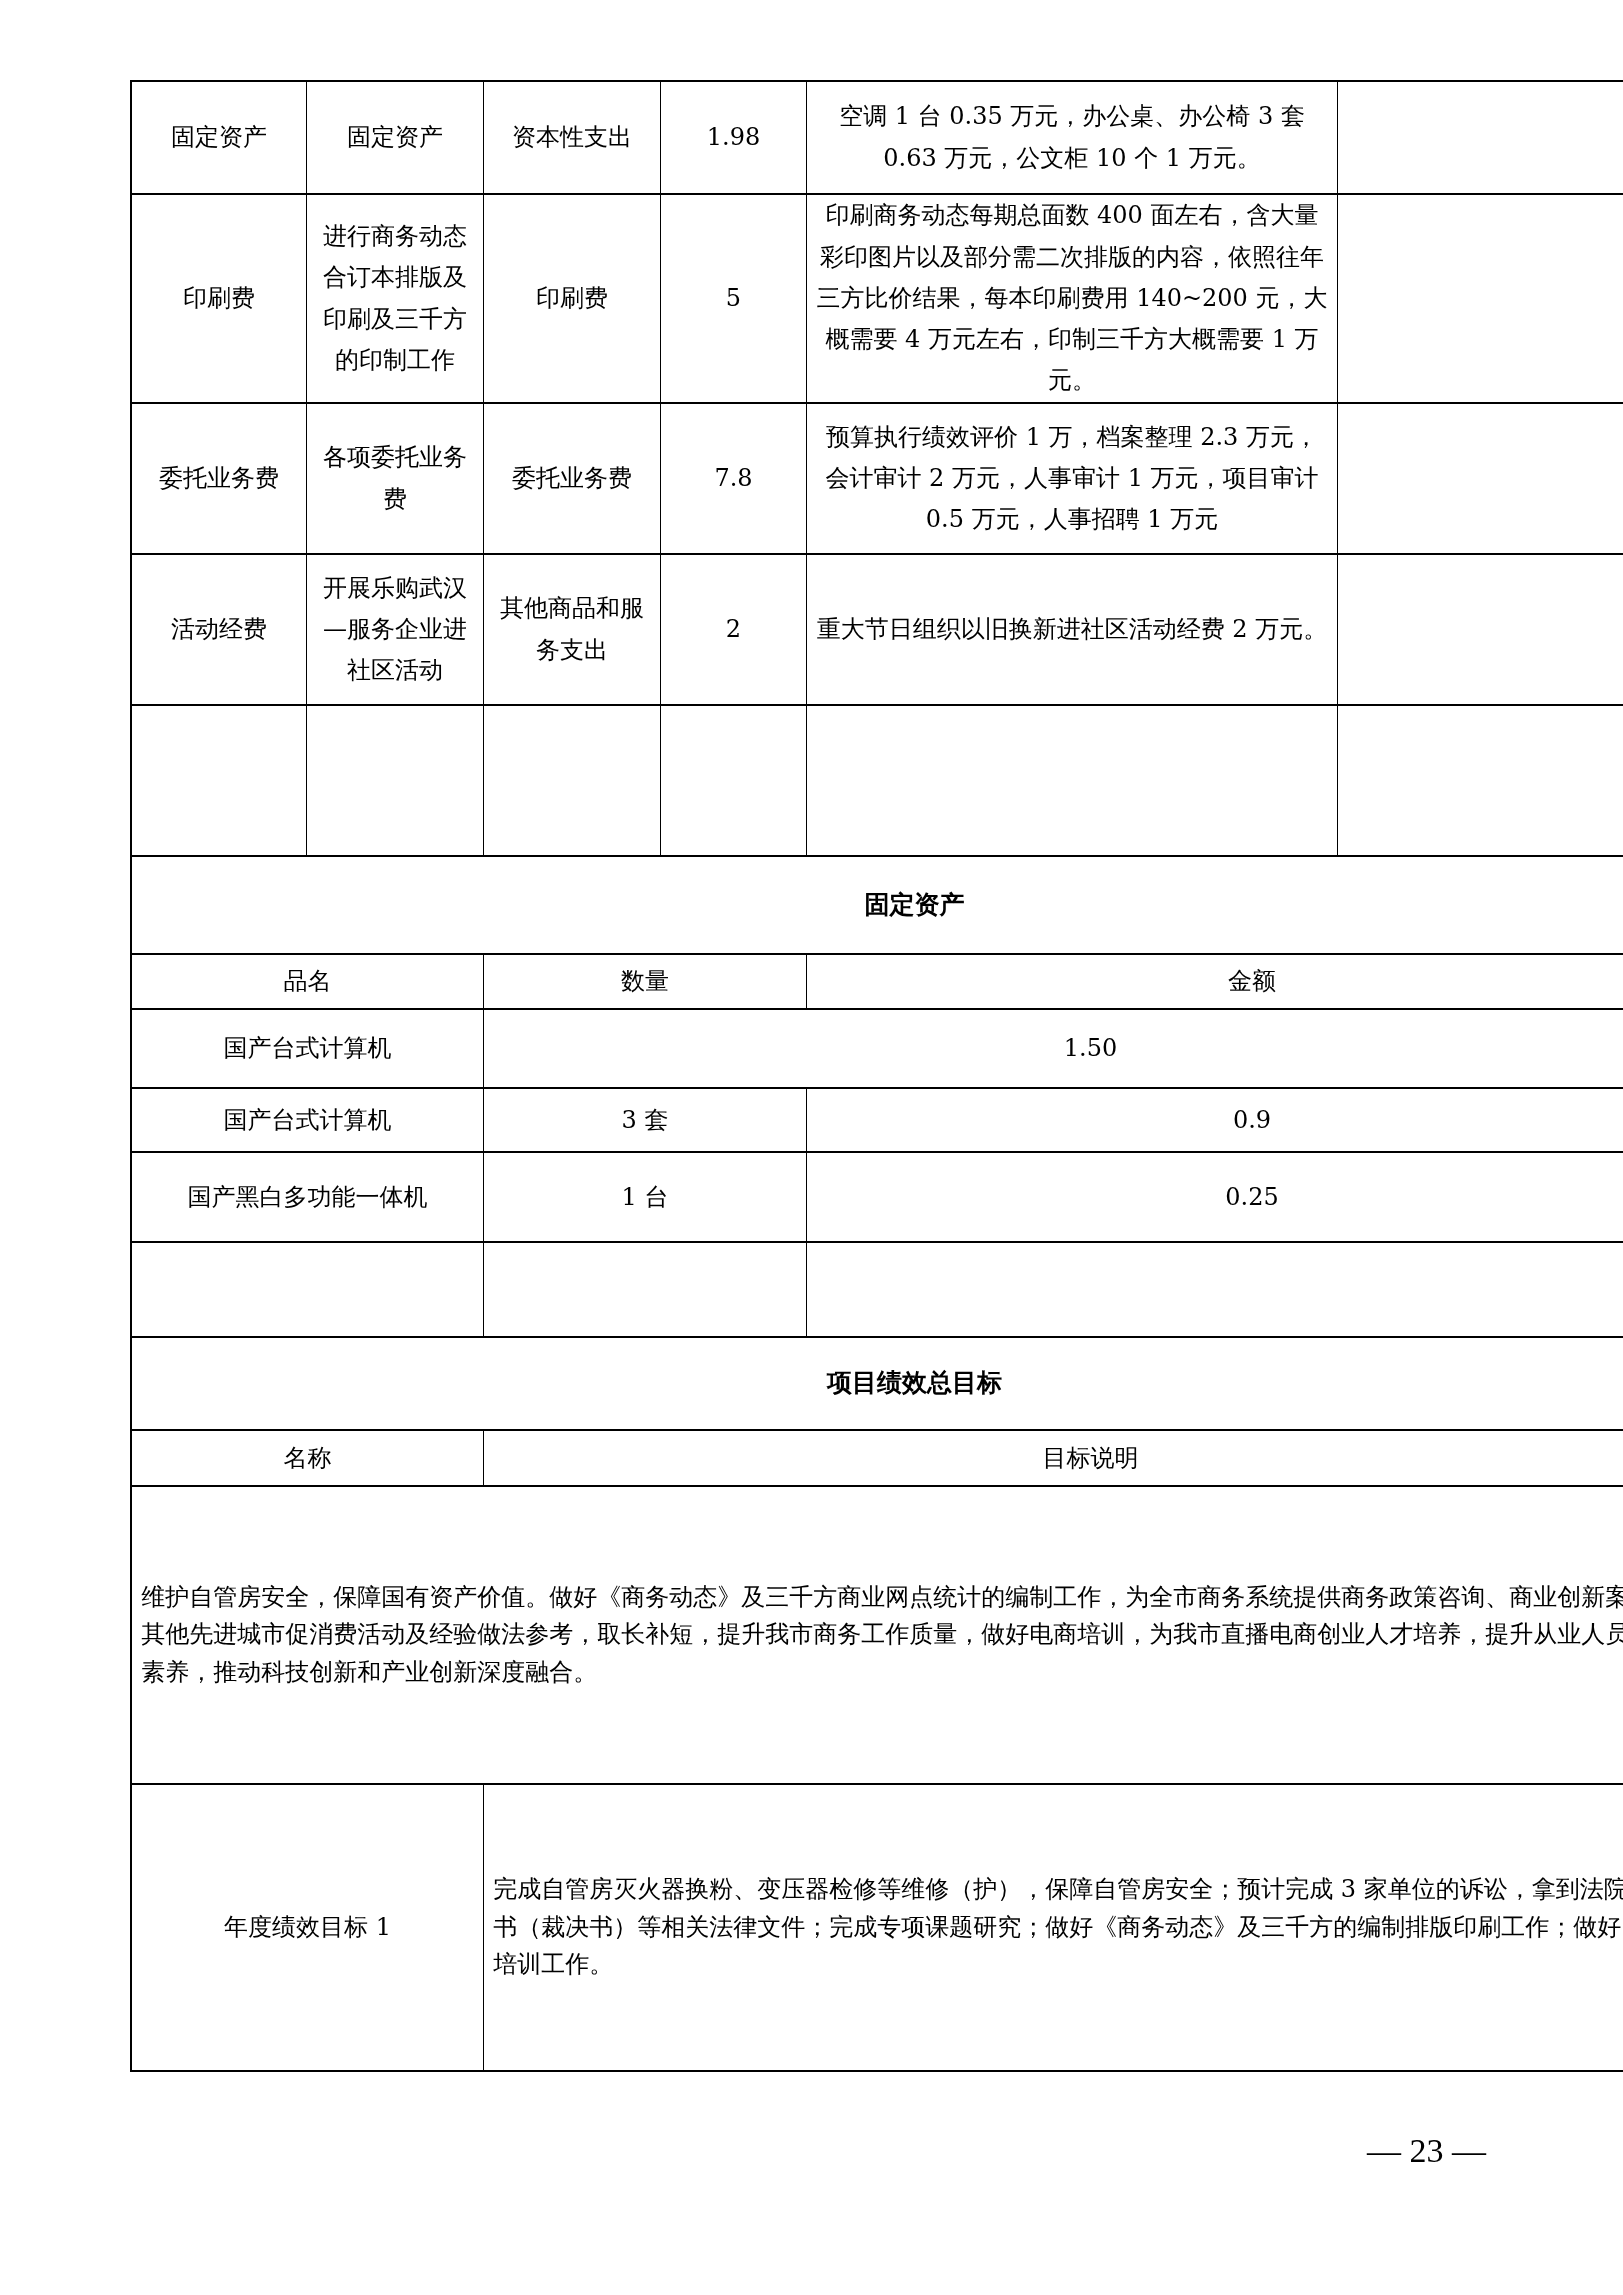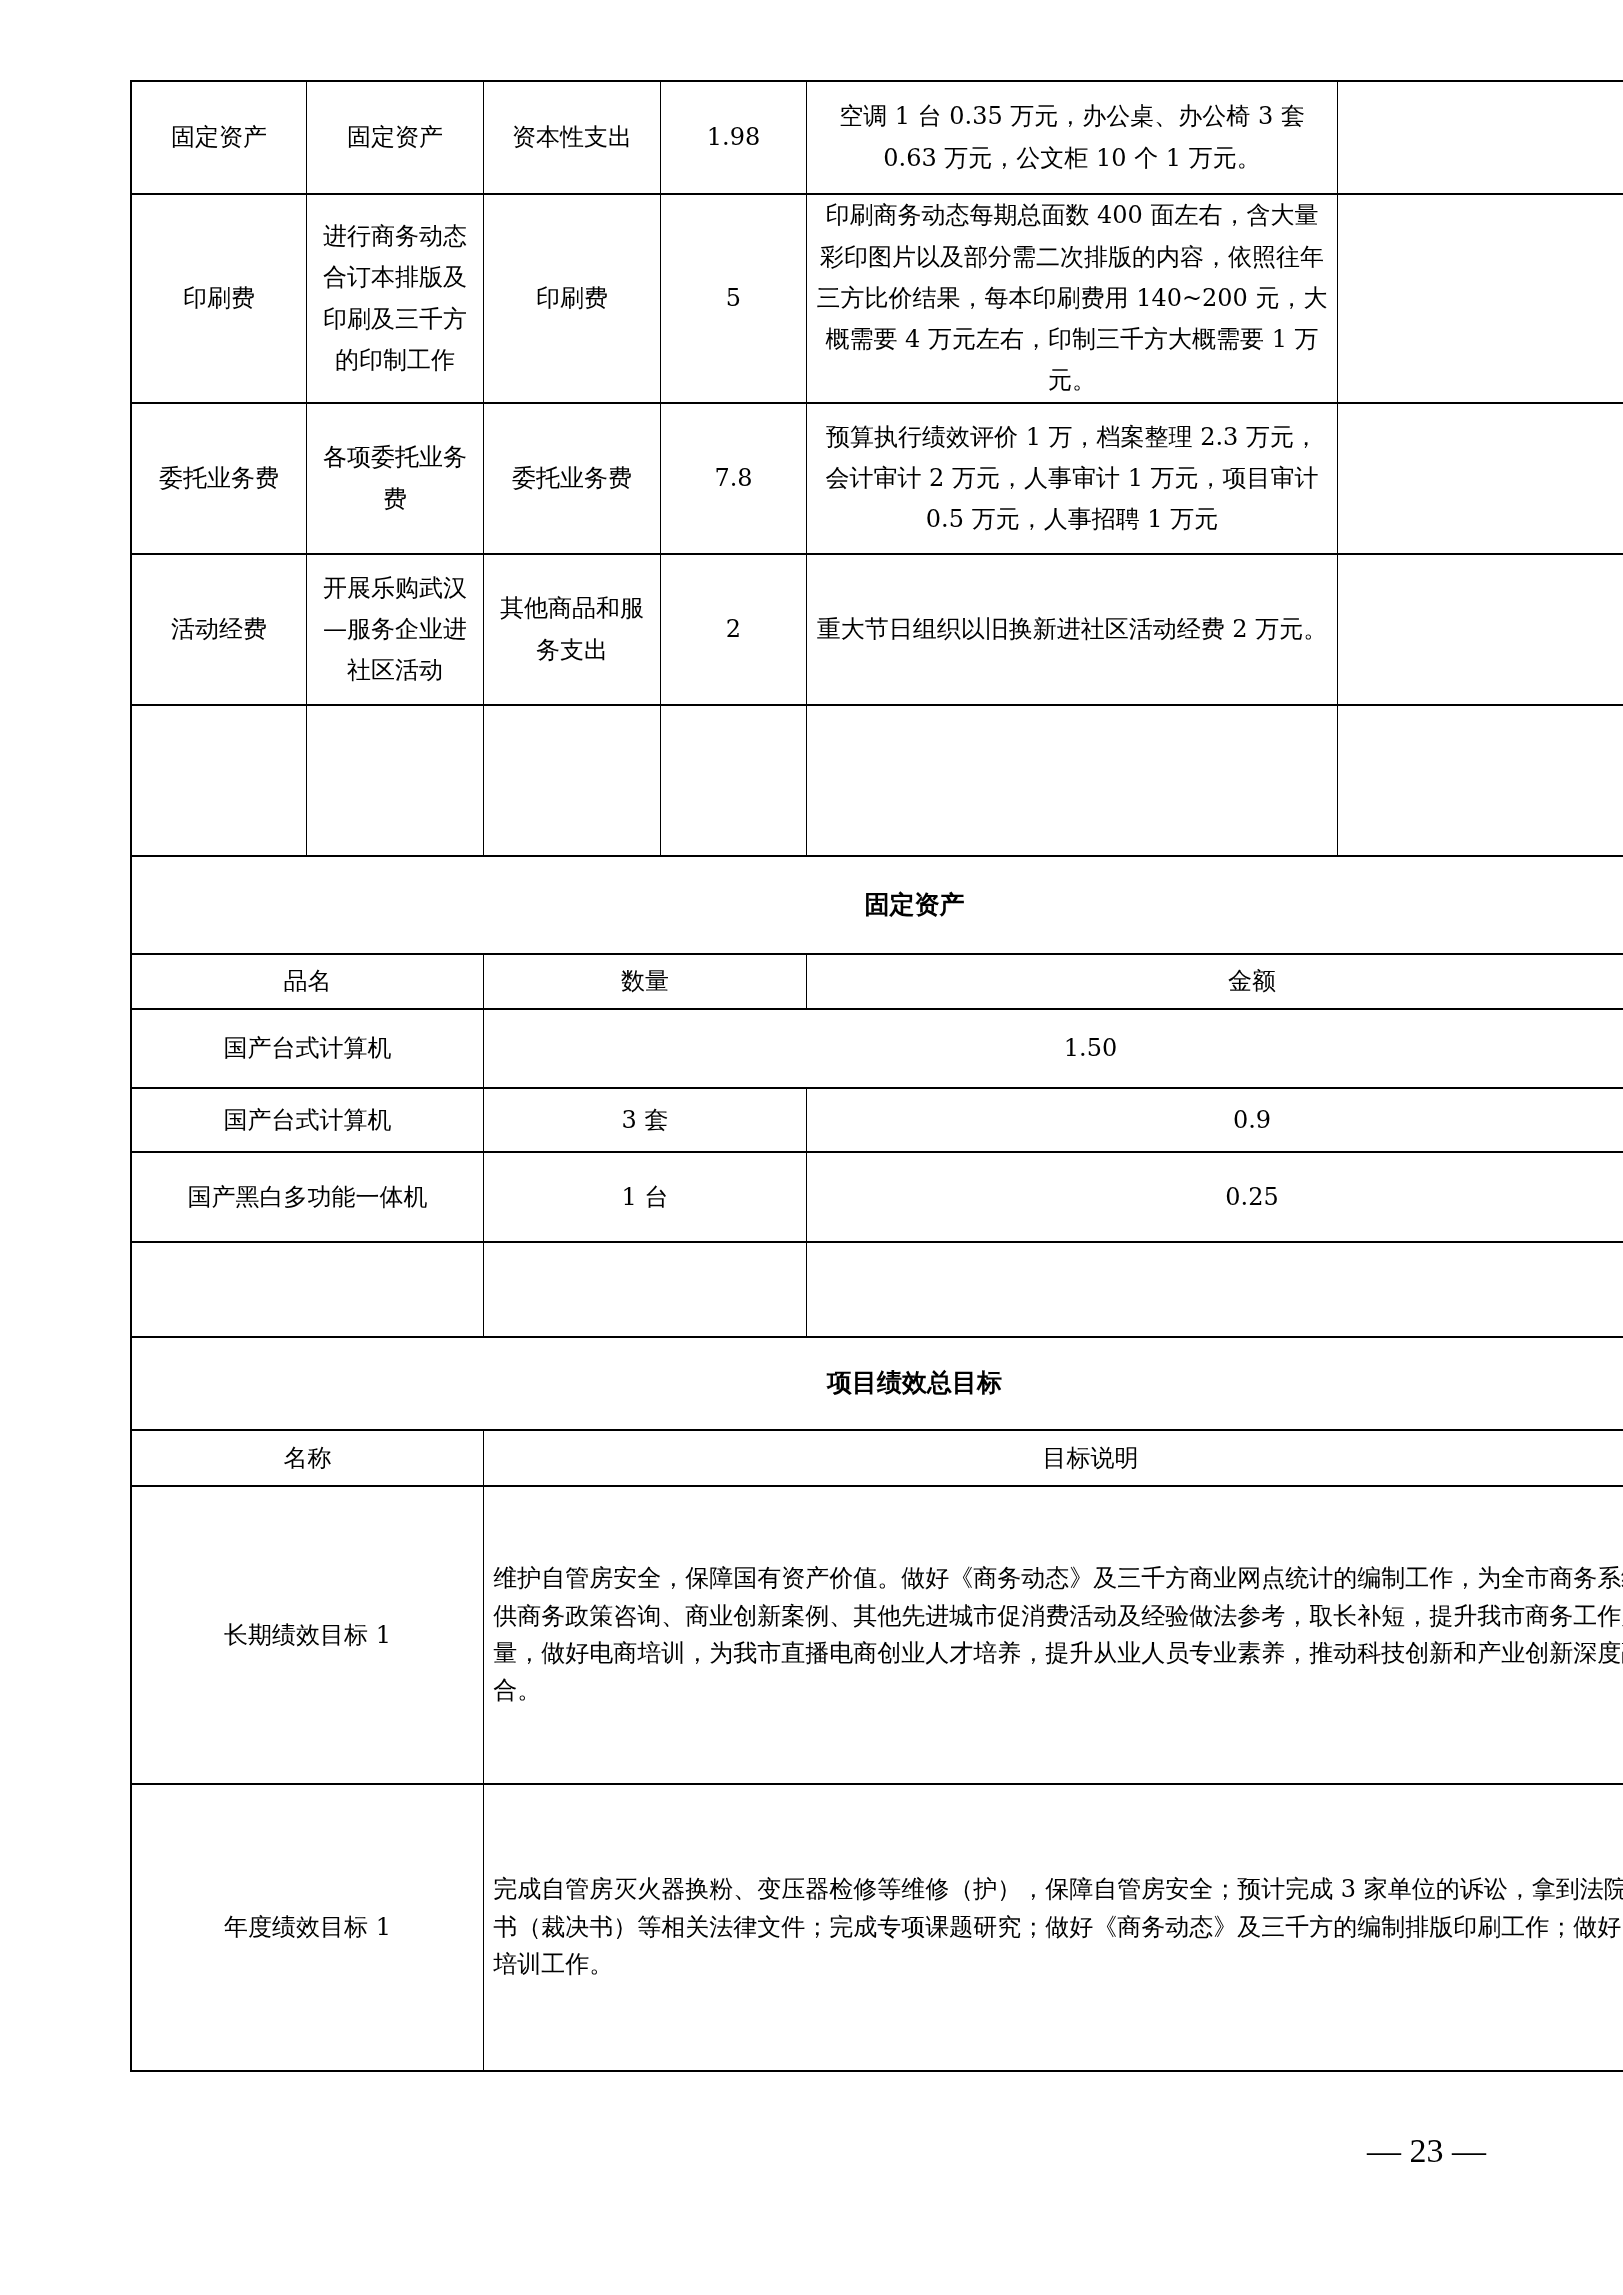--- a/index.html
+++ b/index.html
@@ -115,21 +115,20 @@
   <div class="row" style="height:93px">
     <div class="cell full section">项目绩效总目标</div>
   </div>
 
   <div class="row" style="height:56px">
     <div class="cell g1">名称</div>
     <div class="cell g2">目标说明</div>
   </div>
 
   <div class="row" style="height:298px">
-    <div class="cell g1">长期绩效目标 1</div>
     <div class="cell g2 left goal-text">维护自管房安全，保障国有资产价值。做好《商务动态》及三千方商业网点统计的编制工作，为全市商务系统提供商务政策咨询、商业创新案例、其他先进城市促消费活动及经验做法参考，取长补短，提升我市商务工作质量，做好电商培训，为我市直播电商创业人才培养，提升从业人员专业素养，推动科技创新和产业创新深度融合。</div>
   </div>
 
   <div class="row" style="height:287px">
     <div class="cell g1">年度绩效目标 1</div>
     <div class="cell g2 left goal-text">完成自管房灭火器换粉、变压器检修等维修（护），保障自管房安全；预计完成 3 家单位的诉讼，拿到法院判决书（裁决书）等相关法律文件；完成专项课题研究；做好《商务动态》及三千方的编制排版印刷工作；做好电商培训工作。</div>
   </div>
 
 </div>
 

